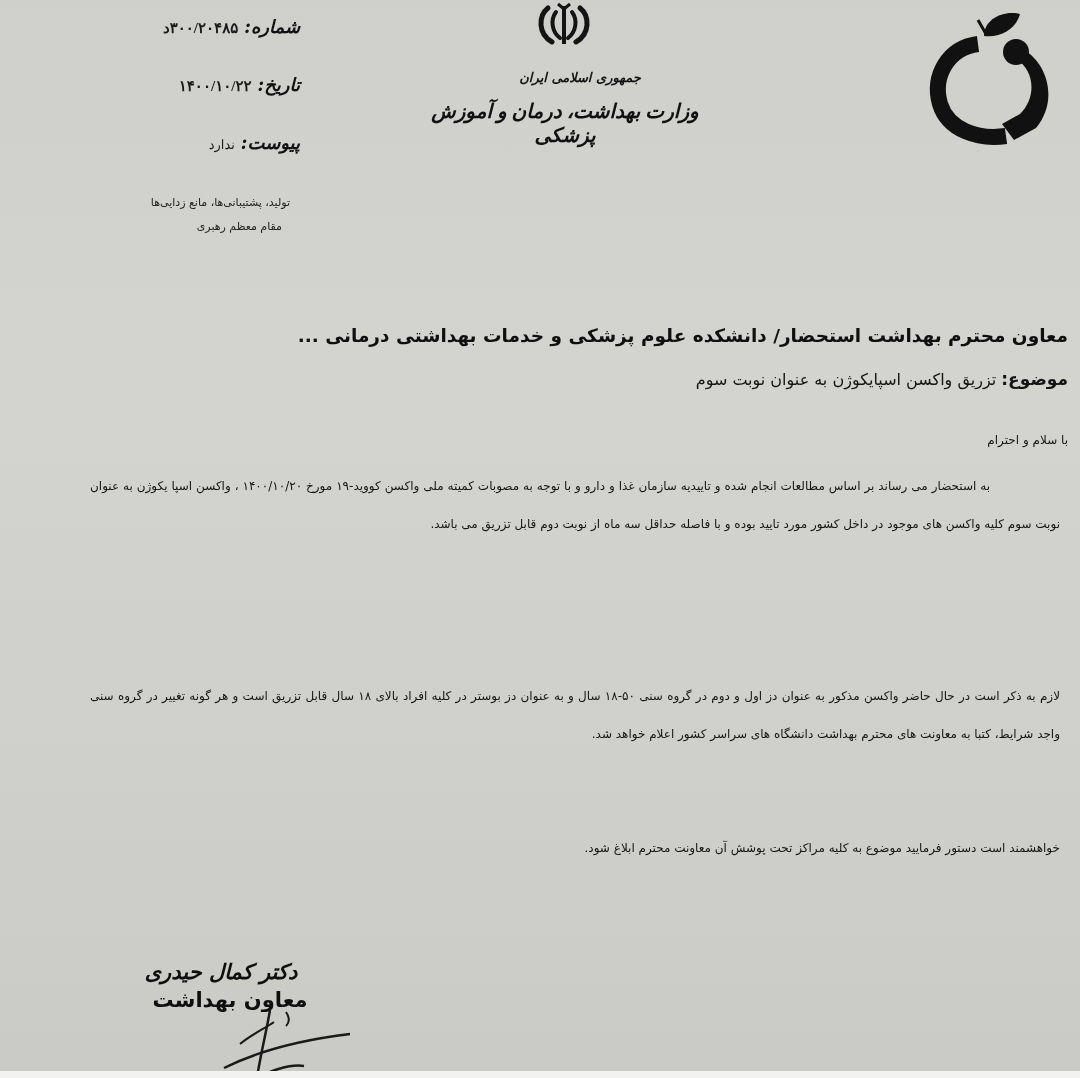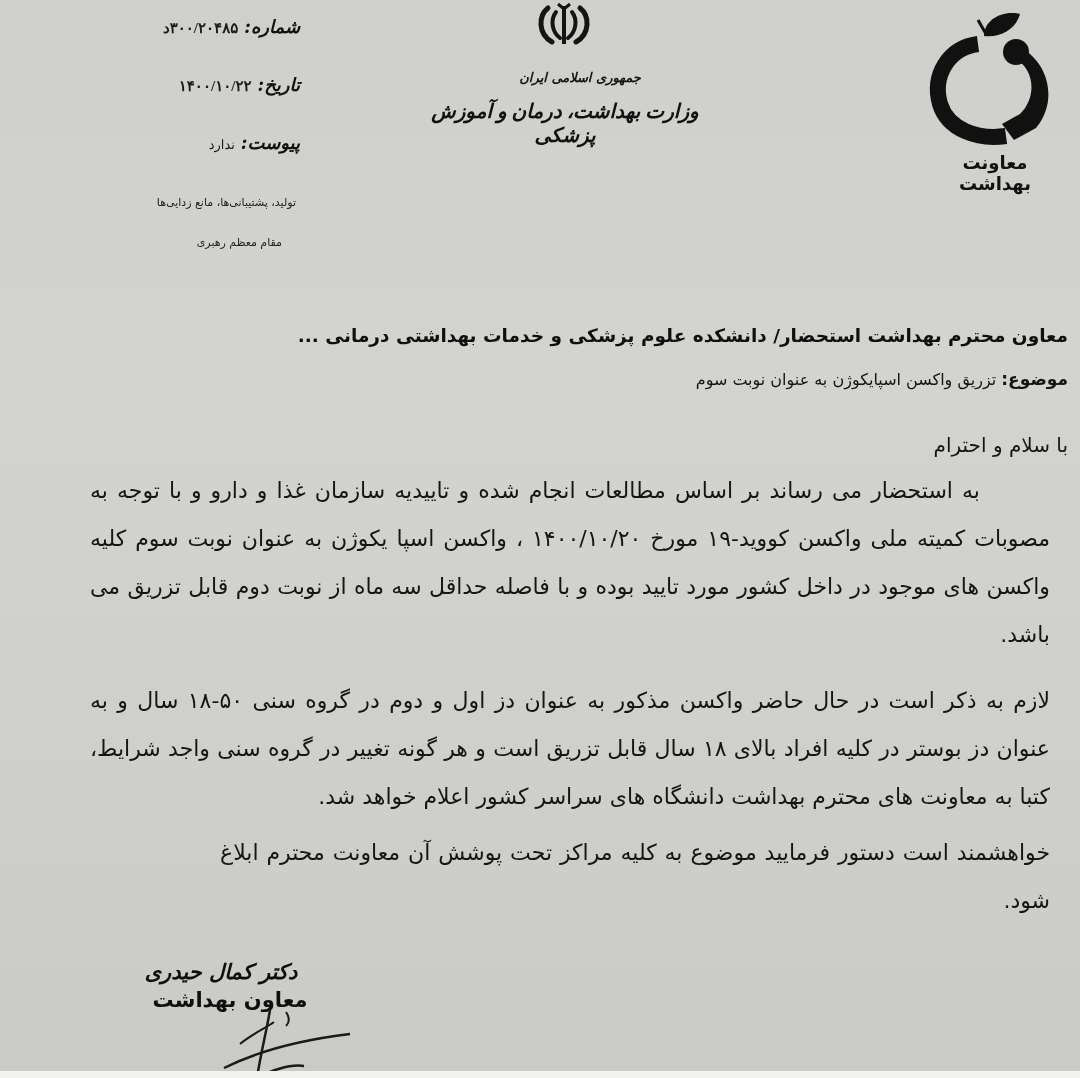--- a/index.html
+++ b/index.html
@@ -30,23 +30,23 @@
       font-size: 18px; color: #111;
     }
     .meta-value {
       font-family: Liberation Serif, serif; font-weight: bold;
       font-size: 15px; color: #1a1a1a; direction: ltr; unicode-bidi: plaintext;
     }
     .meta-row.r1 { top: 6px; }
     .meta-row.r2 { top: 64px; }
     .meta-row.r3 { top: 122px; }
     .meta-row.r3 .meta-value { font-size: 13px; font-weight: normal; text-align: center; }
-    .slogan { position: absolute; right: 4px; font-size: 11px; color: #222; white-space: nowrap; }
+    .slogan { position: absolute; right: 10px; font-size: 11px; color: #222; white-space: nowrap; }
     .slogan.s1 { top: 186px; }
-    .slogan.s2 { top: 226px; right: 18px; }
+    .slogan.s2 { top: 210px; right: 18px; }
 
     
     .emblem {
       position: absolute; left: 534px; top: 2px; width: 60px; height: 44px;
     }
     .ministry {
       position: absolute; left: 400px; top: 70px; width: 330px; text-align: center;
       direction: rtl;
     }
     .ministry .l1 {
@@ -73,25 +73,25 @@
     .addressee {
       position: absolute; right: 0; top: 0; white-space: nowrap;
       font-weight: bold; font-size: 18.5px; color: #0f0f0f;
     }
     .subject {
       position: absolute; right: 0; top: 44px; white-space: nowrap;
       font-size: 16px; color: #141414;
     }
     .subject .subj-label { font-weight: bold; font-size: 17px; }
     .greeting {
-      position: absolute; right: 0; top: 108px; font-size: 20px; color: #161616;
+      position: absolute; right: 0; top: 108px; font-size: 12px; color: #161616;
     }
     .para {
-      position: absolute; right: 18px; left: 0;
-      font-size: 22px; line-height: 48px; color: #151515;
+      position: absolute; right: 8px; left: 0;
+      font-size: 12px; line-height: 38px; color: #151515;
       text-align: justify; text-align-last: right;
     }
     .para.p1 { top: 142px; text-indent: 70px; }
     .para.p2 { top: 352px; }
     .para.p3 { top: 504px; left: 130px; }
 
     
     .signature {
       position: absolute; left: 120px; top: 960px; width: 220px; text-align: center;
       direction: rtl;
@@ -136,21 +136,20 @@
     <div class="l2">وزارت بهداشت، درمان و آموزش پزشکی</div>
   </div>
 
   <svg class="logo" viewBox="0 0 150 150">
     <path d="M60 38 C30 42 14 70 22 98 C30 124 60 134 88 130" stroke="#111" stroke-width="16" fill="none" stroke-linecap="butt"></path>
     <path d="M100 40 C132 56 140 96 118 122 L96 134 L84 118 L102 108 C120 90 116 62 96 52 Z" fill="#111"></path>
     <circle cx="98" cy="46" r="13" fill="#111"></circle>
     <path d="M66 30 C66 14 84 4 102 8 C98 22 84 32 66 30 Z" fill="#111"></path>
     <path d="M60 14 L68 28" stroke="#111" stroke-width="3"></path>
   </svg>
-  <div class="logo-caption">معاونت بهداشت</div>
 
   <div class="body">
     <div class="addressee">معاون محترم بهداشت استحضار/ دانشکده علوم پزشکی و خدمات بهداشتی درمانی ...</div>
     <div class="subject">
       <span class="subj-label">موضوع:</span>
       <span>تزریق واکسن اسپایکوژن به عنوان نوبت سوم</span>
     </div>
     <div class="greeting">با سلام و احترام</div>
     <p class="para p1">به استحضار می رساند بر اساس مطالعات انجام شده و تاییدیه سازمان غذا و دارو و با توجه به مصوبات کمیته ملی واکسن کووید-۱۹ مورخ ۱۴۰۰/۱۰/۲۰ ، واکسن اسپا یکوژن به عنوان نوبت سوم کلیه واکسن های موجود در داخل کشور مورد تایید بوده و با فاصله حداقل سه ماه از نوبت دوم قابل تزریق می باشد.</p>
     <p class="para p2">لازم به ذکر است در حال حاضر واکسن مذکور به عنوان دز اول و دوم در گروه سنی ۵۰-۱۸ سال و به عنوان دز بوستر در کلیه افراد بالای ۱۸ سال قابل تزریق است و هر گونه تغییر در گروه سنی واجد شرایط، کتبا به معاونت های محترم بهداشت دانشگاه های سراسر کشور اعلام خواهد شد.</p>

